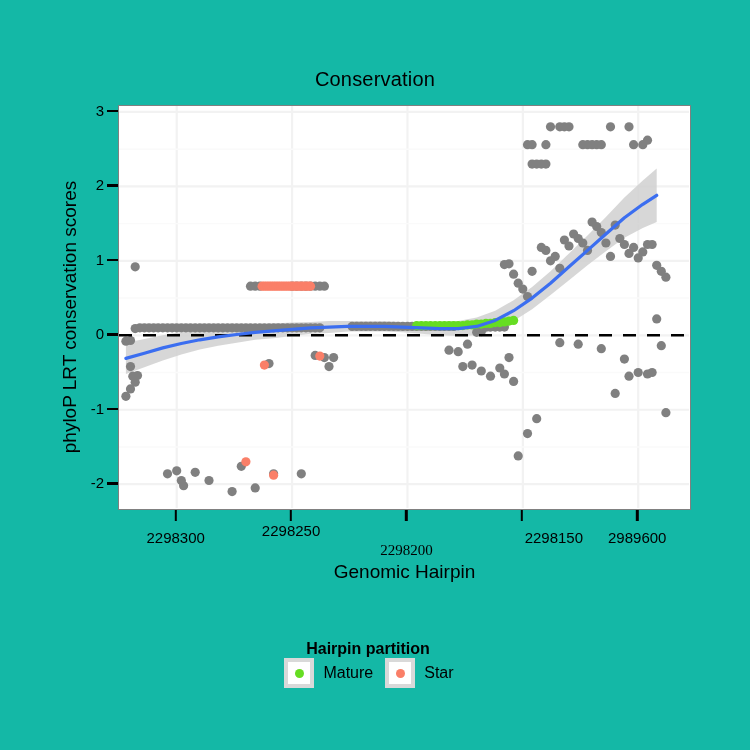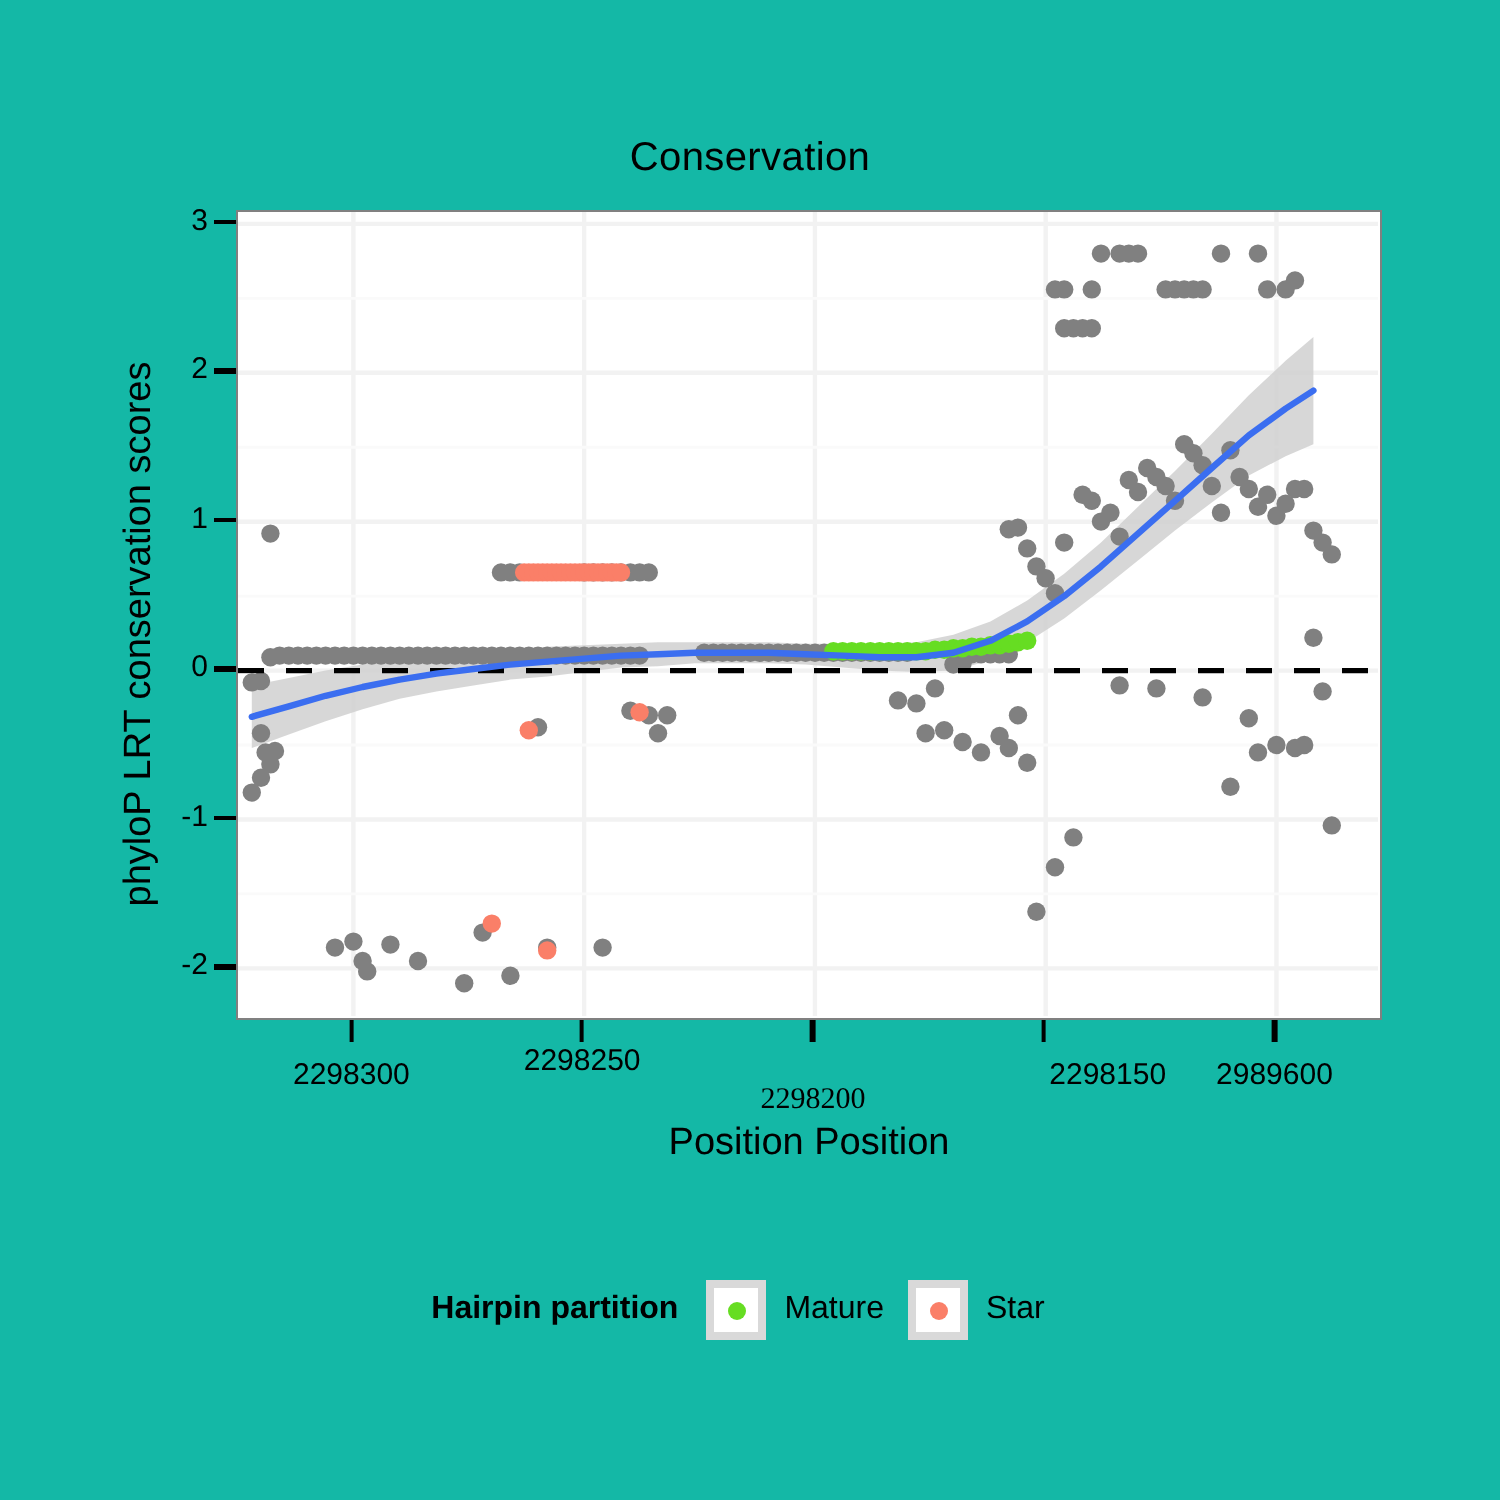--- a/index.html
+++ b/index.html
@@ -110,20 +110,21 @@
   
   #legend {
     position: absolute;
     left: 0;
     top: 640px;
     width: 750px;
     display: flex;
     align-items: center;
     justify-content: center;
     gap: 0px;
+    flex-direction: column;
   }
   #legend-title {
     font-size: 16px;
     font-weight: bold;
     color: #000000;
     margin-right: 14px;
   }
   .legend-entry {
     display: flex;
     align-items: center;
@@ -450,21 +451,21 @@
       <div class="x-tick-label" style="left: 637.231px; top: 529px;">2989600</div>
     </div>
   <div id="x-tickmarks">
       <div class="x-tick-mark" style="left: 175.692px;"></div>
       <div class="x-tick-mark" style="left: 291.077px;"></div>
       <div class="x-tick-mark" style="left: 406.462px;"></div>
       <div class="x-tick-mark" style="left: 521.846px;"></div>
       <div class="x-tick-mark" style="left: 637.231px;"></div>
     </div>
 
-  <div id="x-axis-title">Position Position</div>
+  <div id="x-axis-title">Genomic Hairpin</div>
 
   <div id="legend">
     <div id="legend-title">Hairpin partition</div>
     <div id="legend-entries" style="display:flex;align-items:center;">
         <div class="legend-entry">
           <div class="legend-key">
             <div class="legend-dot" style="background: rgb(102, 221, 34);"></div>
           </div>
           <div class="legend-label">Mature</div>
         </div>

